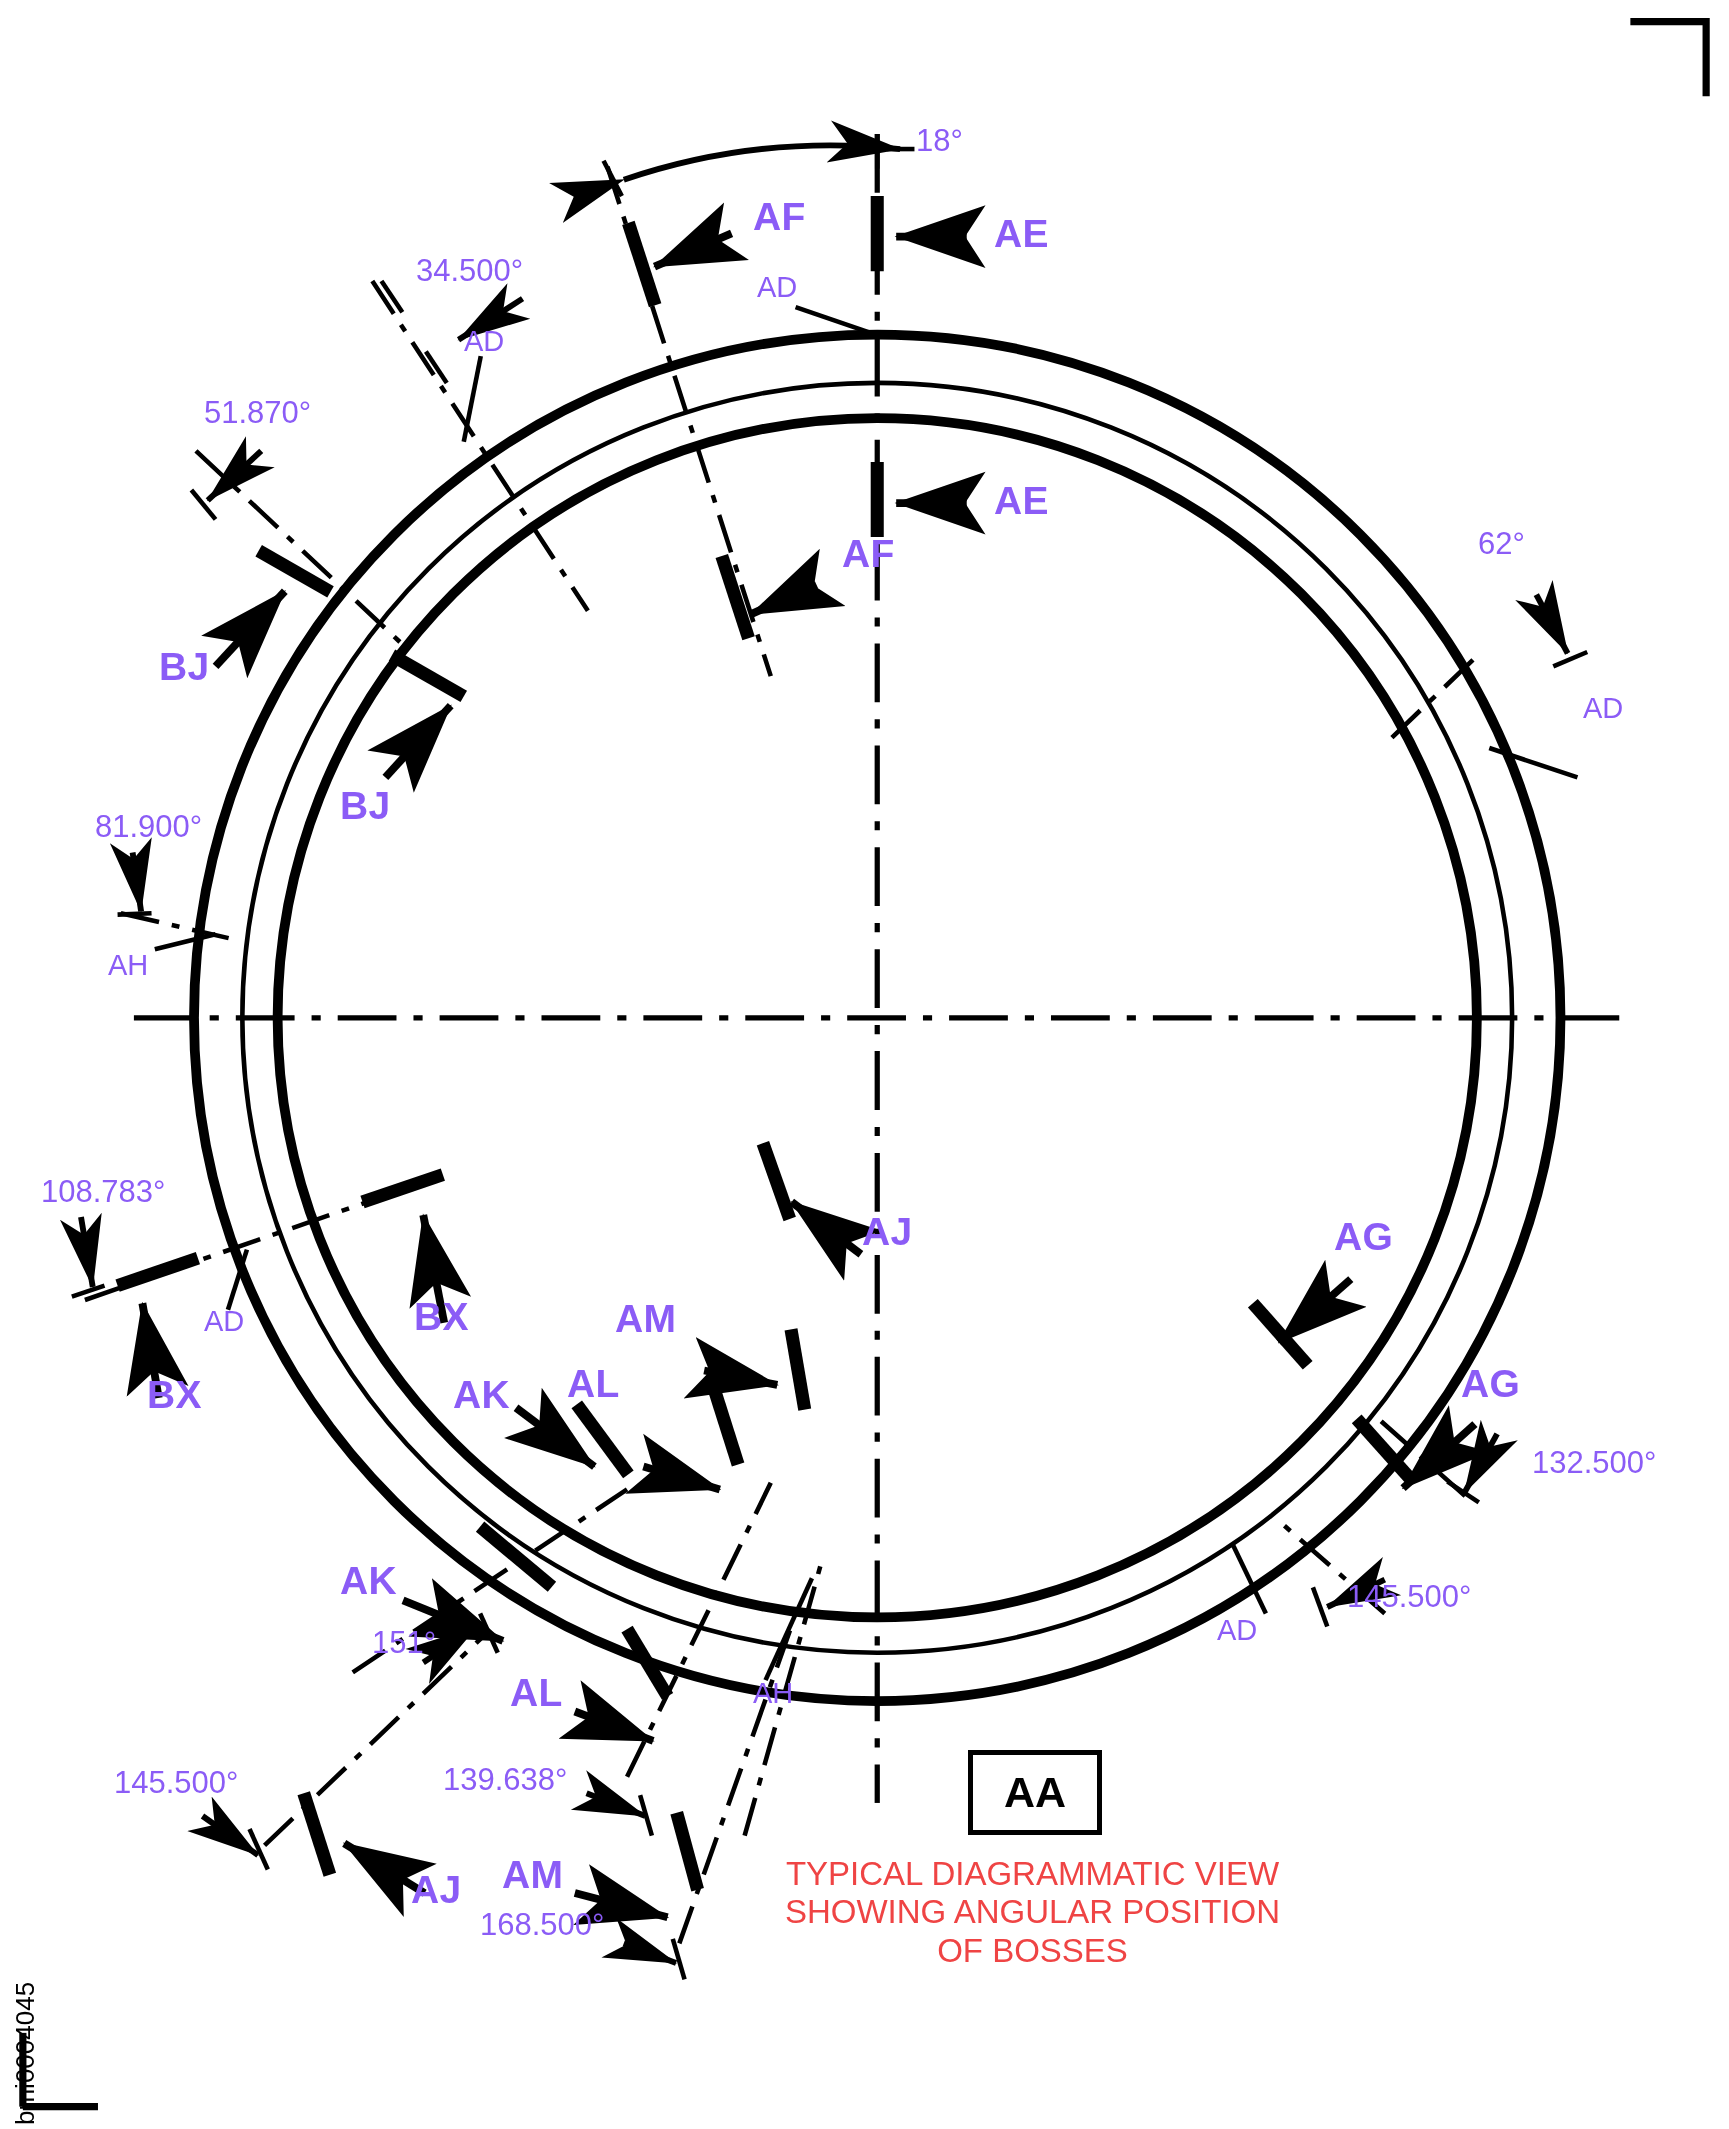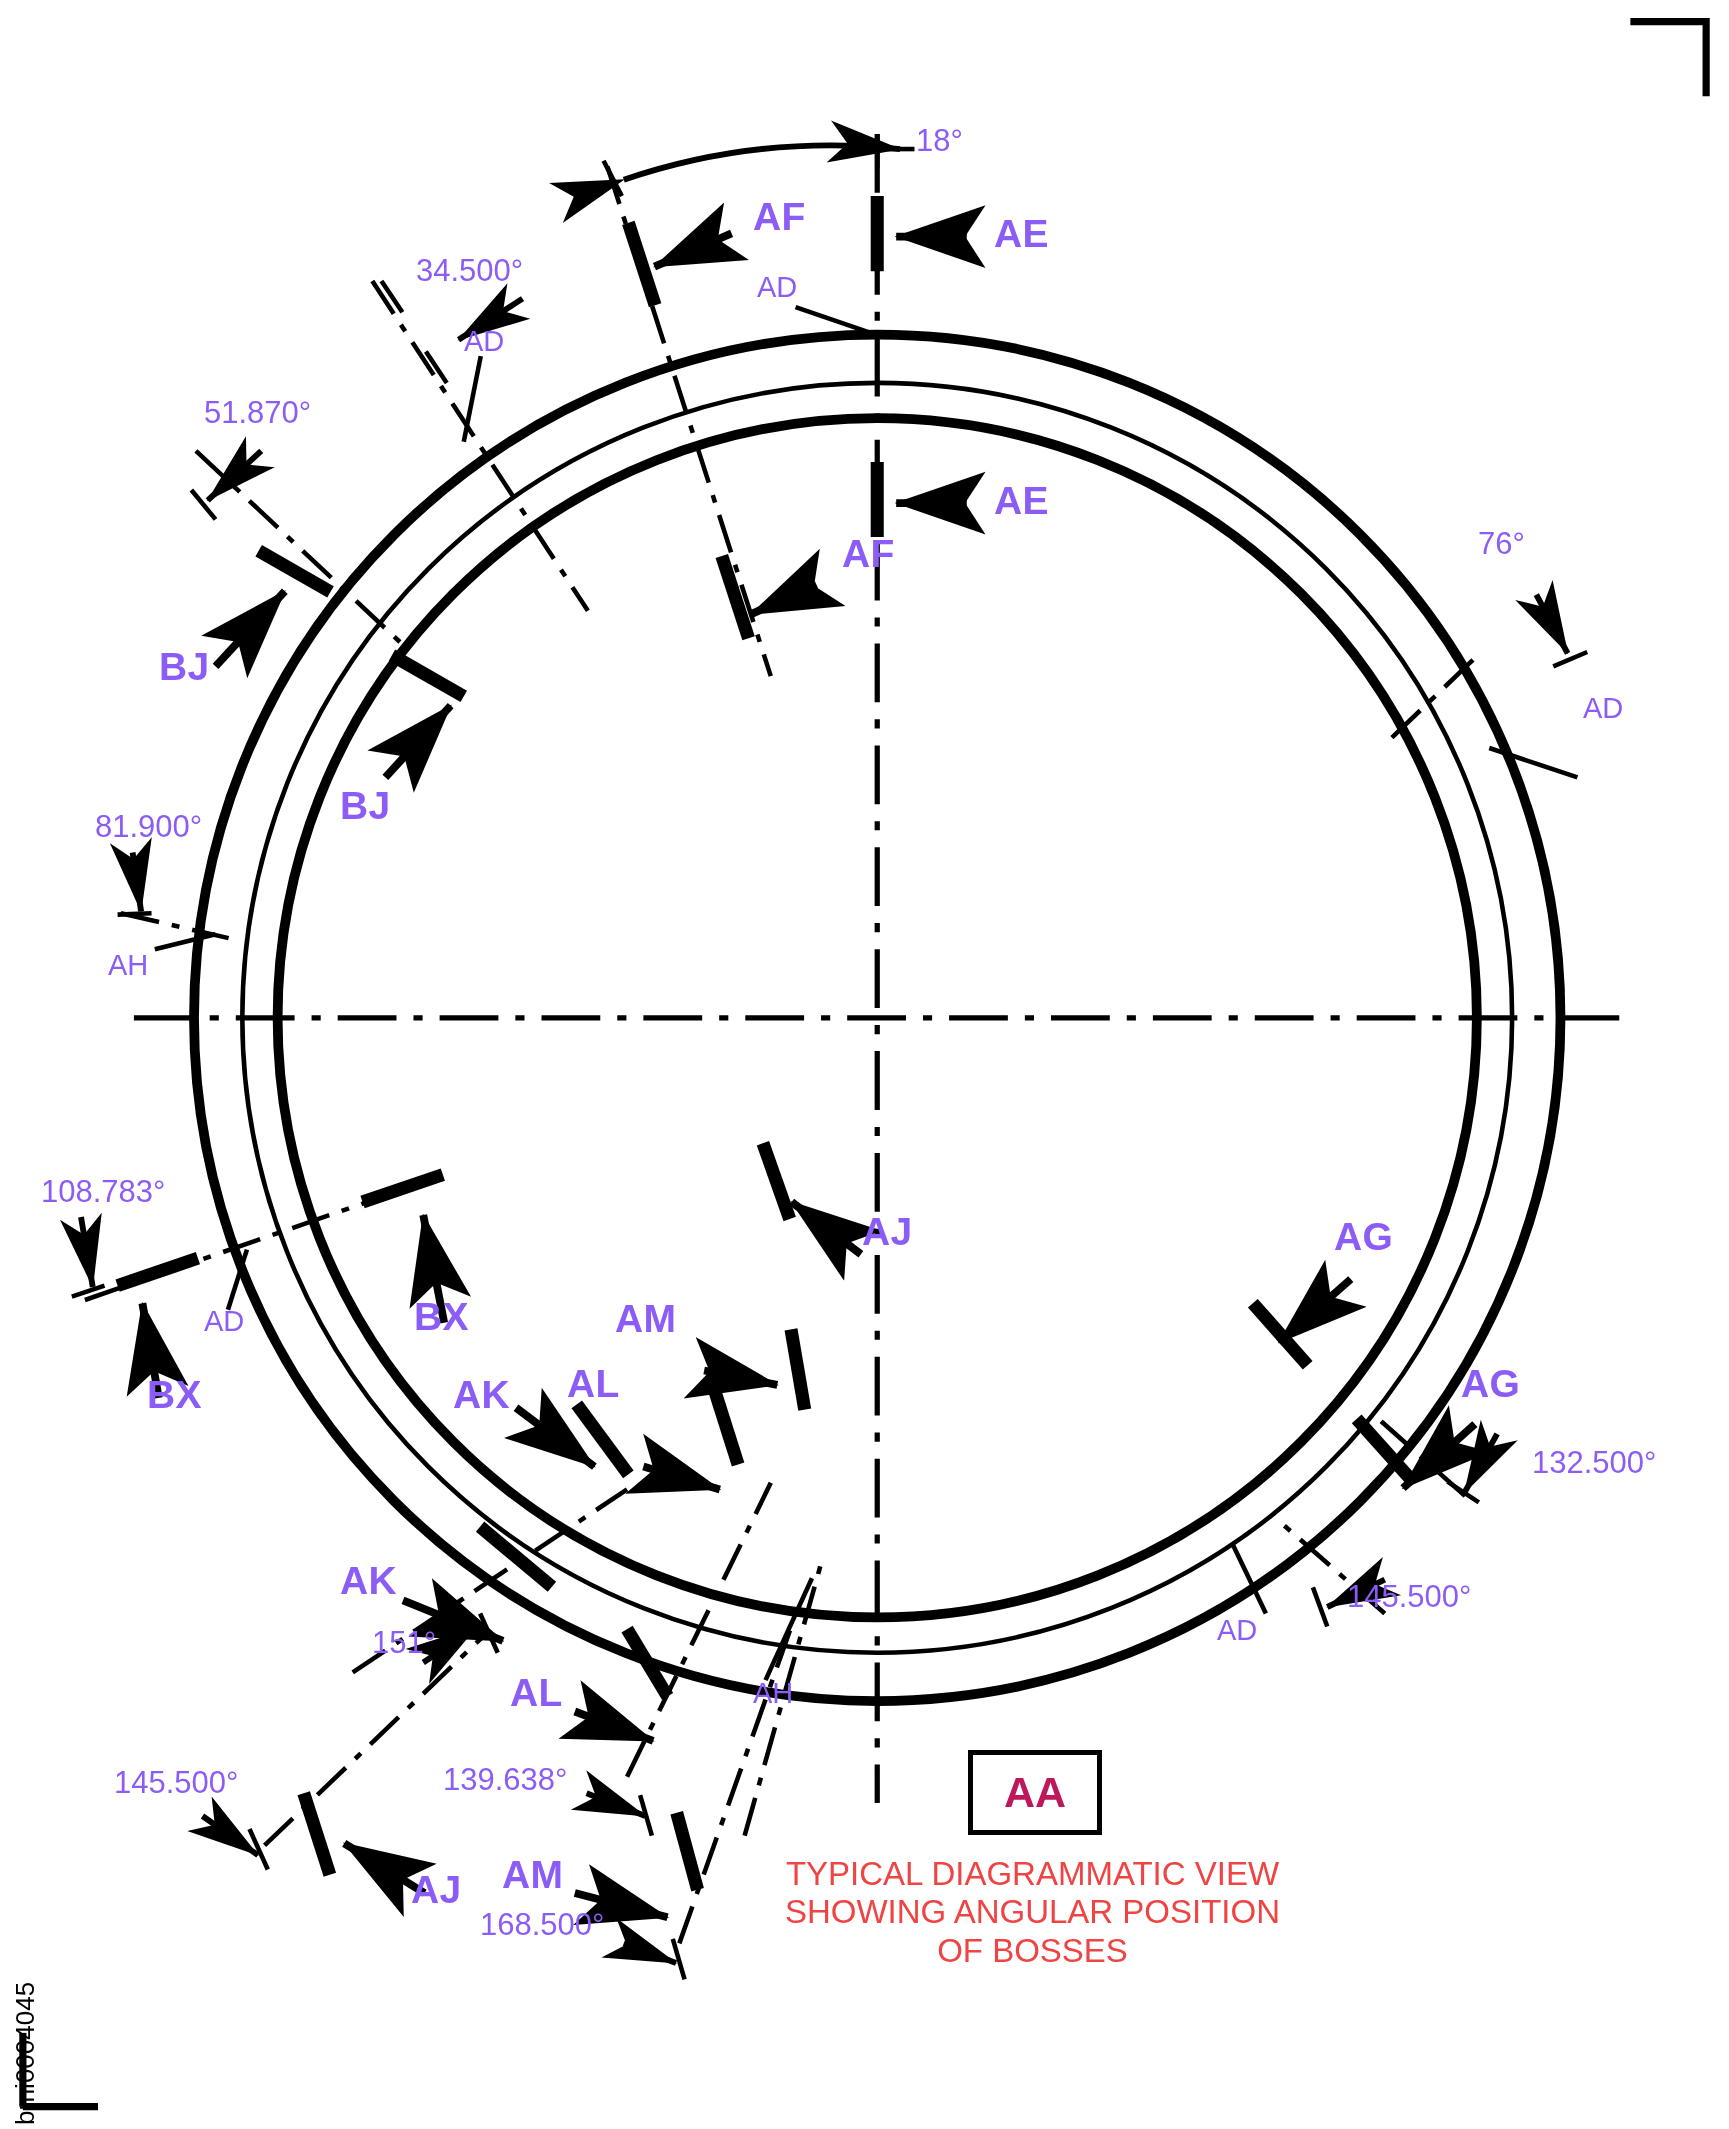--- a/index.html
+++ b/index.html
@@ -46,21 +46,21 @@
     position: absolute;
     border: 5.9px solid #000000;
     background: #ffffff;
     display: flex;
     align-items: center;
     justify-content: center;
   }
   .view-tag-text {
     font-weight: bold;
     font-size: 43px;
-    color: #be185d;
+    color: #000000;
     font-family: "Liberation Sans", sans-serif;
   }
   .caption {
     position: absolute;
     text-align: center;
     font-size: 33px;
     color: #ef4444;
     line-height: 1.16;
     font-family: "Liberation Sans", sans-serif;
   }
@@ -253,21 +253,21 @@
   <div class="lbl ref" style="left:757px; top:273px;">AD</div>
   <div class="lbl ref" style="left:1583px; top:694px;">AD</div>
   <div class="lbl ref" style="left:108px; top:951px;">AH</div>
   <div class="lbl ref" style="left:204px; top:1307px;">AD</div>
   <div class="lbl ref" style="left:753px; top:1679px;">AH</div>
   <div class="lbl ref" style="left:1217px; top:1616px;">AD</div>
 
   <div class="lbl dim" style="left:916px; top:125px;">18°</div>
   <div class="lbl dim" style="left:416px; top:255px;">34.500°</div>
   <div class="lbl dim" style="left:204px; top:397px;">51.870°</div>
-  <div class="lbl dim" style="left:1478px; top:528px;">76°</div>
+  <div class="lbl dim" style="left:1478px; top:528px;">62°</div>
   <div class="lbl dim" style="left:95px; top:811px;">81.900°</div>
   <div class="lbl dim" style="left:41px; top:1176px;">108.783°</div>
   <div class="lbl dim" style="left:1488px; top:1447px;margin-left:44px;">132.500°</div>
   <div class="lbl dim" style="left:1347px; top:1581px;">145.500°</div>
   <div class="lbl dim" style="left:372px; top:1627px;">151°</div>
   <div class="lbl dim" style="left:114px; top:1767px;">145.500°</div>
   <div class="lbl dim" style="left:443px; top:1764px;">139.638°</div>
   <div class="lbl dim" style="left:480px; top:1909px;">168.500°</div>
 
   <div class="view-tag-box" style="left:968px; top:1750px; width:124px; height:75px;">

